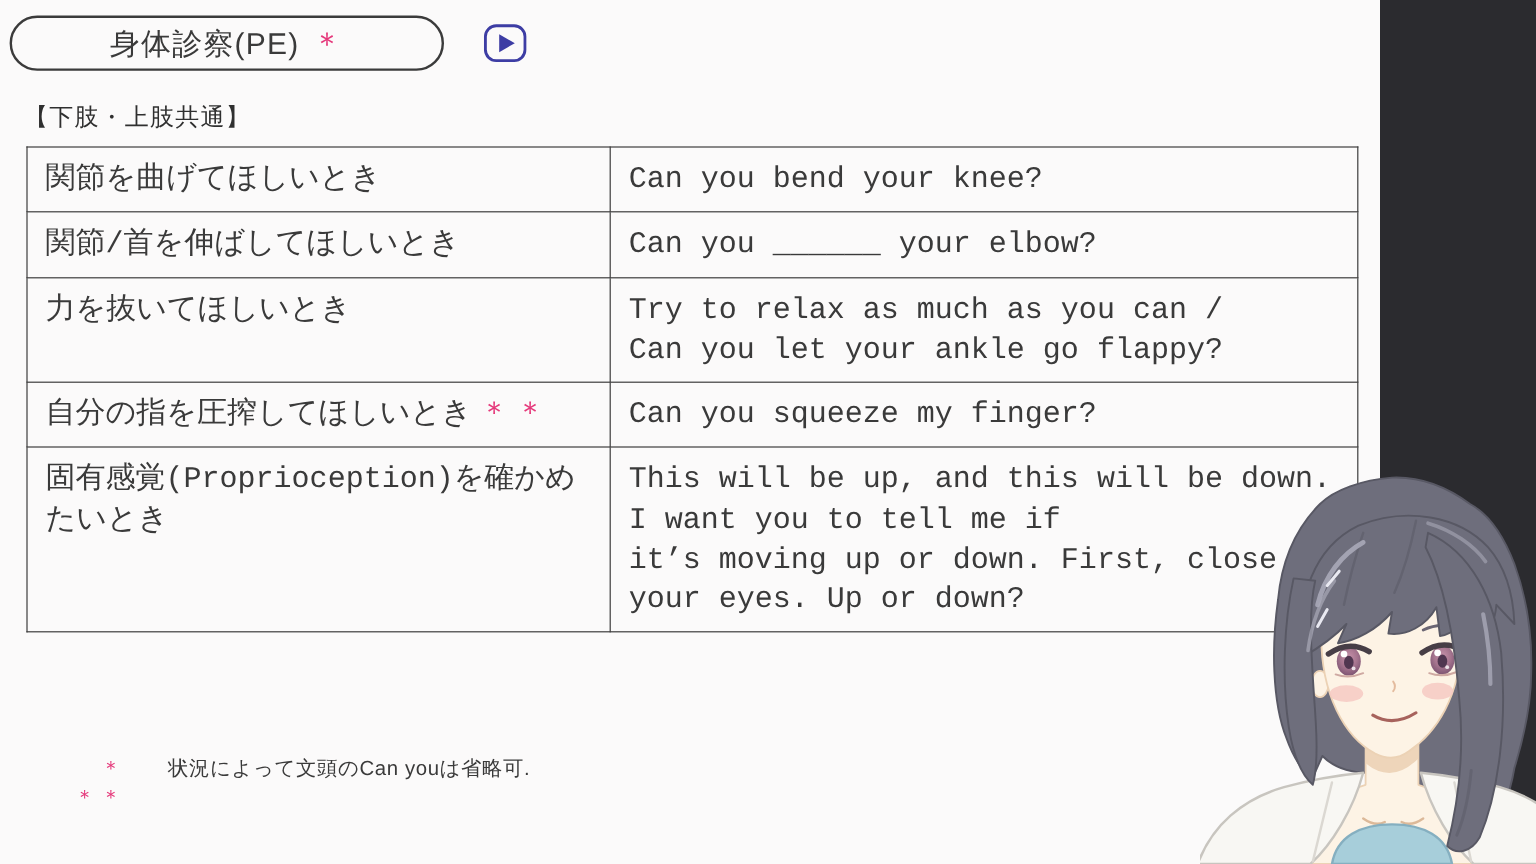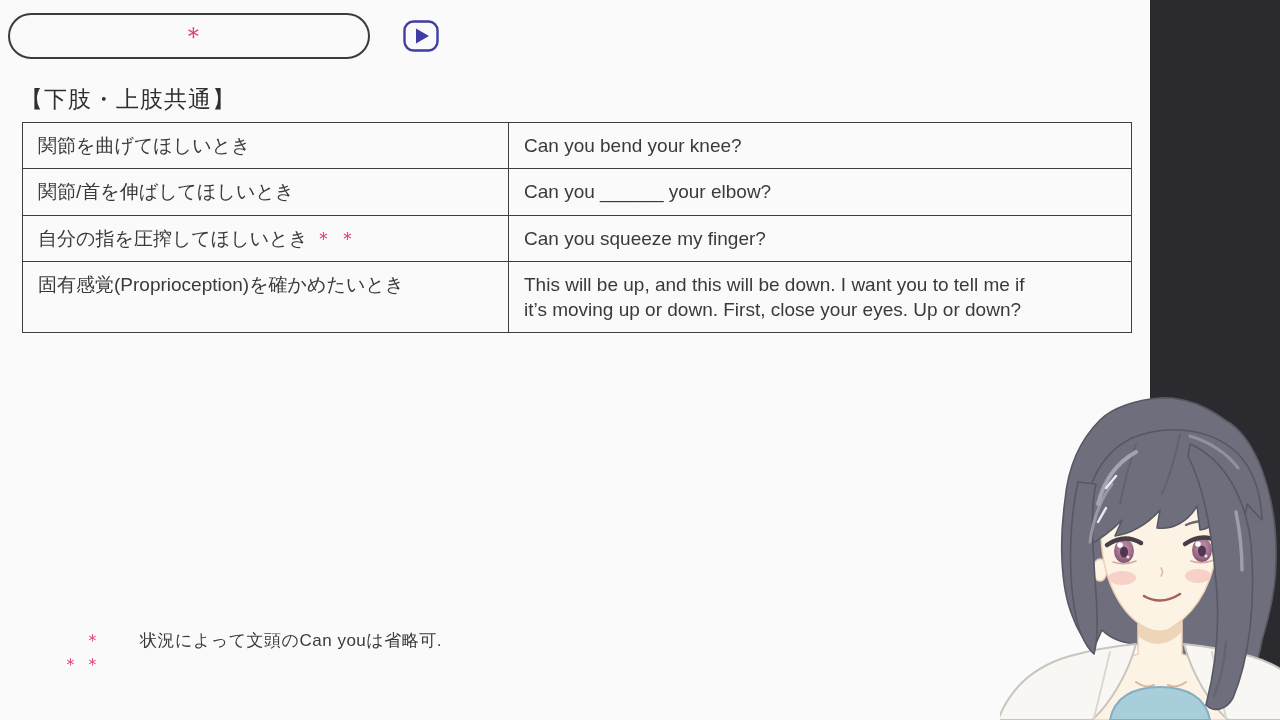--- a/index.html
+++ b/index.html
@@ -18,30 +18,30 @@
     display:flex;align-items:center;justify-content:center;
     font-size:25px;color:var(--text_dark);letter-spacing:1px;z-index:2;
   }
   .pink-asterisk{color:var(--accent_pink);}
   .title-box .pink-asterisk{margin-left:10px;font-size:26px;}
 
   
   .play-btn{position:absolute;left:403px;top:20px;width:36px;height:32px;z-index:2;cursor:pointer;background:none;border:none;padding:0;}
 
   
-  .section-heading{position:absolute;left:20px;top:84px;font-size:23px;color:#2f2f2f;z-index:2;letter-spacing:1px;}
+  .section-heading{position:absolute;left:20px;top:84px;font-size:20px;color:#2f2f2f;z-index:2;letter-spacing:1px;}
 
   
   .table-wrap{position:absolute;left:22px;top:122px;z-index:2;}
   table.phrases{border-collapse:collapse;width:1110px;table-layout:fixed;background:transparent;}
   table.phrases td{
     border:1.6px solid var(--border_dark);
     vertical-align:top;padding:10px 14px 10px 15px;
-    font-size:19px;line-height:1.33;color:var(--text_dark);
-    white-space:pre-line;overflow:hidden;
+    font-size:25px;line-height:1.33;color:var(--text_dark);
+    white-space:pre-line;overflow:hidden;font-family:Liberation Mono, monospace;
   }
   td.jp-cell{width:486px;box-sizing:border-box;}
   td.en-cell{box-sizing:border-box;}
   .suffix{letter-spacing:5px;margin-left:6px;}
 
   
   .footnotes{position:absolute;left:40px;top:629px;z-index:2;font-size:17px;color:var(--text_dark);}
   .fn-line{display:flex;line-height:24px;}
   .fn-marker{display:inline-block;width:66px;text-align:right;letter-spacing:5px;padding-right:2px;}
   .fn-text{letter-spacing:0.5px;margin-left:32px;}
@@ -55,20 +55,21 @@
   .nofill{fill:none;}
 </style>
 </head>
 <body>
 
 <div class="stage">
 
   <div class="black-bar"></div>
 
   <div class="title-box">
+    <span>身体診察(PE)</span>
     <span class="pink-asterisk">＊</span>
   </div>
 
   <button class="play-btn" aria-label="play">
     <svg viewBox="0 0 36 32" width="36" height="32">
       <rect x="1.5" y="1.5" width="33" height="29" rx="9" fill="none" stroke="var(--play_indigo)" stroke-width="2.4"></rect>
       <polygon points="13,8.5 26,16 13,23.5" fill="var(--play_indigo)"></polygon>
     </svg>
   </button>
 
@@ -77,20 +78,25 @@
   <div class="table-wrap">
     <table class="phrases">
       <tbody>
           <tr>
             <td class="jp-cell"><span>関節を曲げてほしいとき</span></td>
             <td class="en-cell">Can you bend your knee?</td>
           </tr>
           <tr>
             <td class="jp-cell"><span>関節/首を伸ばしてほしいとき</span></td>
             <td class="en-cell">Can you ______ your elbow?</td>
+          </tr>
+          <tr>
+            <td class="jp-cell"><span>力を抜いてほしいとき</span></td>
+            <td class="en-cell">Try to relax as much as you can /
+Can you let your ankle go flappy?</td>
           </tr>
           <tr>
             <td class="jp-cell"><span>自分の指を圧搾してほしいとき</span><span class="pink-asterisk suffix">＊＊</span></td>
             <td class="en-cell">Can you squeeze my finger?</td>
           </tr>
           <tr>
             <td class="jp-cell"><span>固有感覚(Proprioception)を確かめたいとき</span></td>
             <td class="en-cell">This will be up, and this will be down. I want you to tell me if
 it’s moving up or down. First, close your eyes. Up or down?</td>
           </tr>

